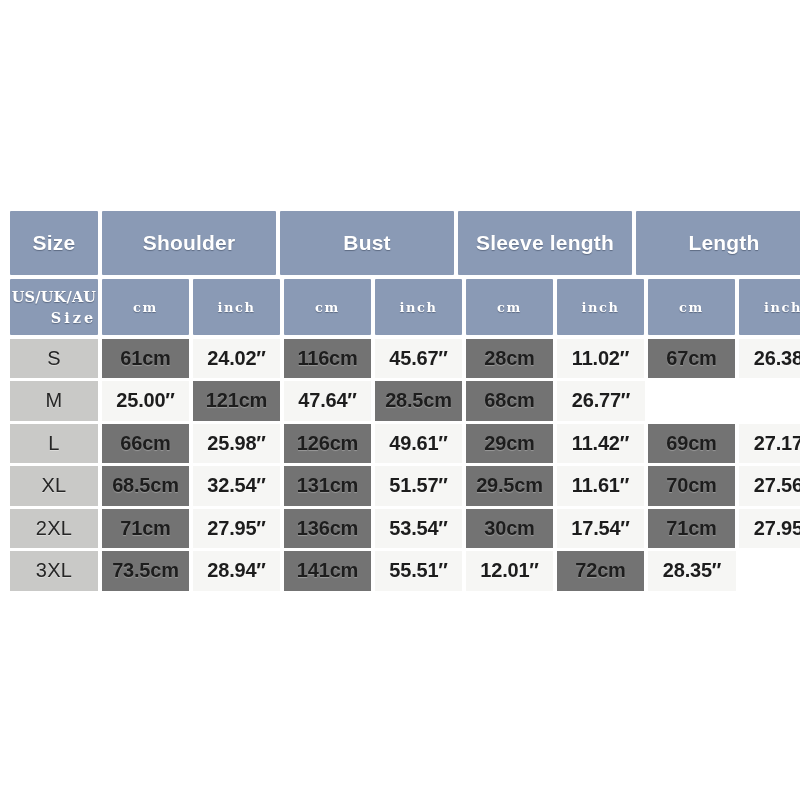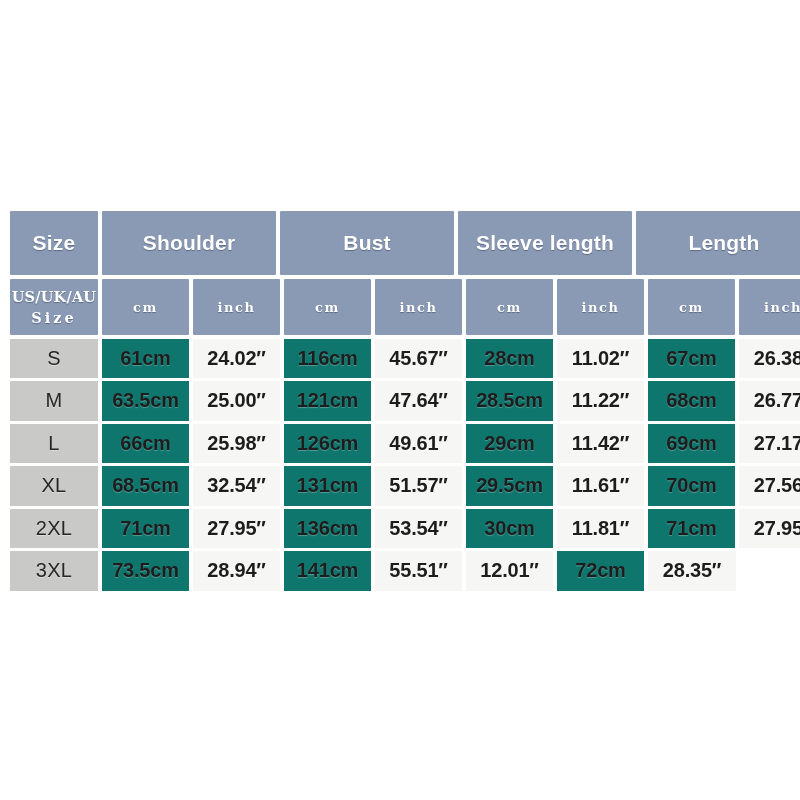--- a/index.html
+++ b/index.html
@@ -94,38 +94,39 @@
     text-shadow: 0 1px 1px rgba(40,50,70,0.45);
   }
   .hdr-usuk {
     font-family: "DejaVu Serif", serif;
     font-size: 14.5px;
     font-weight: 700;
     line-height: 1.45;
     letter-spacing: 0.2px;
     text-shadow: 0 1px 1px rgba(40,50,70,0.45);
     display: block;
+    text-align: right;
   }
   .hdr-usuk .l2 {
     letter-spacing: 3px;
   }
 
   
   .d-size {
     background: #c9c9c7;
     color: #262626;
     margin: 1.5px 2px;
     font-size: 20px;
     font-weight: 400;
     font-family: "Liberation Sans", sans-serif;
     letter-spacing: 0.3px;
     text-shadow: 0 1px 0 rgba(255,255,255,0.35);
   }
   .d-cm {
-    background: #0f766e;
+    background: #737373;
     color: #1d1d1d;
     margin: 1.5px 2px;
     font-size: 20px;
     font-weight: 600;
     font-family: "Liberation Sans", sans-serif;
     letter-spacing: -0.2px;
     text-shadow: 0 1px 1px rgba(255,255,255,0.28);
   }
   .d-inch {
     background: #f6f6f4;
@@ -207,26 +208,24 @@
           <div class="cell d-inch c-unit">24.02″</div>
           <div class="cell d-cm c-unit">116cm</div>
           <div class="cell d-inch c-unit">45.67″</div>
           <div class="cell d-cm c-unit">28cm</div>
           <div class="cell d-inch c-unit">11.02″</div>
           <div class="cell d-cm c-unit">67cm</div>
           <div class="cell d-inch c-unit-w">26.38″</div>
         </div>
         <div class="row-data">
           <div class="cell d-size c-size">M</div>
-          <div class="cell d-cm c-unit">63.5cm</div>
           <div class="cell d-inch c-unit">25.00″</div>
           <div class="cell d-cm c-unit">121cm</div>
           <div class="cell d-inch c-unit">47.64″</div>
           <div class="cell d-cm c-unit">28.5cm</div>
-          <div class="cell d-inch c-unit">11.22″</div>
           <div class="cell d-cm c-unit">68cm</div>
           <div class="cell d-inch c-unit-w">26.77″</div>
         </div>
         <div class="row-data">
           <div class="cell d-size c-size">L</div>
           <div class="cell d-cm c-unit">66cm</div>
           <div class="cell d-inch c-unit">25.98″</div>
           <div class="cell d-cm c-unit">126cm</div>
           <div class="cell d-inch c-unit">49.61″</div>
           <div class="cell d-cm c-unit">29cm</div>
@@ -245,21 +244,21 @@
           <div class="cell d-cm c-unit">70cm</div>
           <div class="cell d-inch c-unit-w">27.56″</div>
         </div>
         <div class="row-data">
           <div class="cell d-size c-size">2XL</div>
           <div class="cell d-cm c-unit">71cm</div>
           <div class="cell d-inch c-unit">27.95″</div>
           <div class="cell d-cm c-unit">136cm</div>
           <div class="cell d-inch c-unit">53.54″</div>
           <div class="cell d-cm c-unit">30cm</div>
-          <div class="cell d-inch c-unit">11.81″</div>
+          <div class="cell d-inch c-unit">17.54″</div>
           <div class="cell d-cm c-unit">71cm</div>
           <div class="cell d-inch c-unit-w">27.95″</div>
         </div>
         <div class="row-data">
           <div class="cell d-size c-size">3XL</div>
           <div class="cell d-cm c-unit">73.5cm</div>
           <div class="cell d-inch c-unit">28.94″</div>
           <div class="cell d-cm c-unit">141cm</div>
           <div class="cell d-inch c-unit">55.51″</div>
           <div class="cell d-inch c-unit">12.01″</div>

